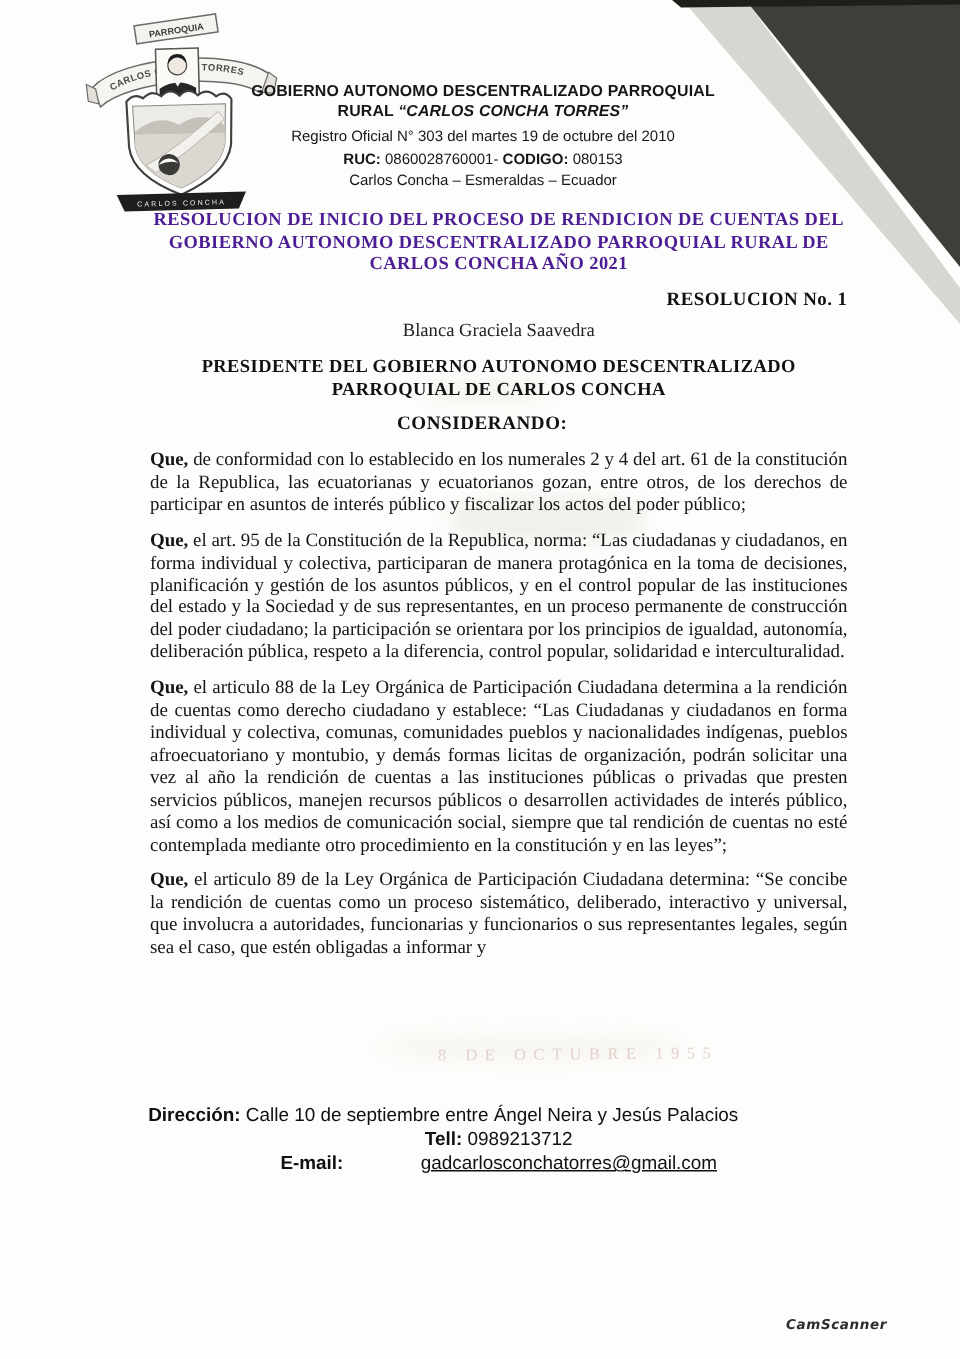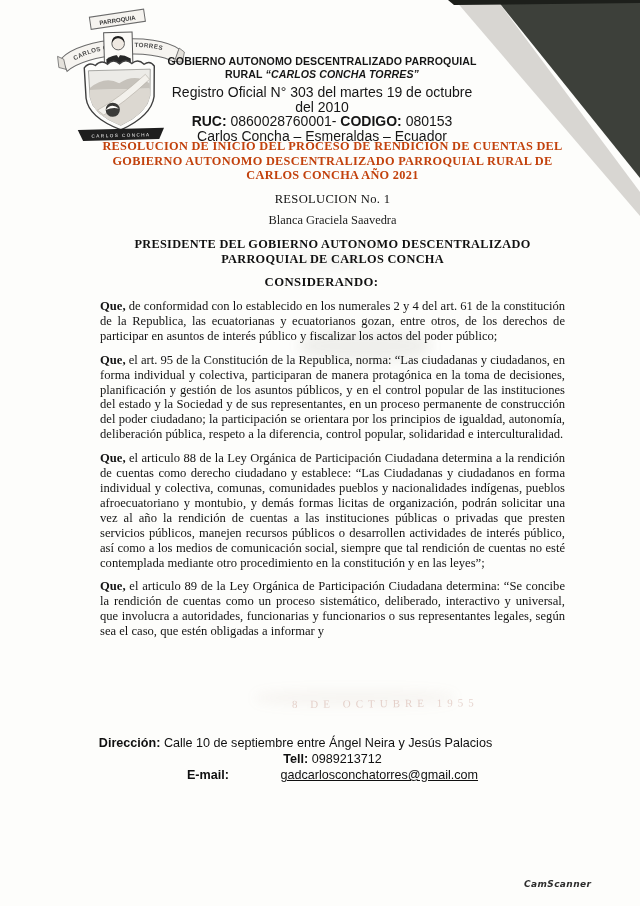--- a/index.html
+++ b/index.html
@@ -10,29 +10,29 @@
     font-family:"Liberation Sans", sans-serif; color:#1a1a1a;
   }
   
   .corner-svg { position:absolute; top:0; right:0; width:200px; height:220px; }
   
   .crest { position:absolute; left:54px; top:8px; width:134px; height:134px; transform:rotate(-1.5deg); }
   
   .header-block { position:absolute; top:55px; left:166px; width:312px; text-align:center; color:#161616; }
   .org-line { font-size:10.6px; font-weight:bold; line-height:13px; letter-spacing:0.1px; }
   .org-name-quoted { font-style:italic; }
-  .info-line { font-size:14px; line-height:14.5px; }
+  .info-line { font-size:10px; line-height:14.5px; }
   .info-line.first { margin-top:4px; }
   .blabel { font-weight:bold; }
   
   .serif { font-family:"Liberation Serif", "DejaVu Serif", serif; }
   .title-lines { position:absolute; top:139px; left:100px; width:465px; text-align:center;
-    font-weight:bold; font-size:12.3px; line-height:14.6px; color:#c2410c; letter-spacing:0.3px; }
-  .res-no { position:absolute; top:192px; left:100px; width:465px; text-align:center;
-    font-weight:normal; font-size:12.6px; color:#111; letter-spacing:0.3px; }
+    font-weight:bold; font-size:12.3px; line-height:14.6px; color:#4c1d95; letter-spacing:0.3px; }
+  .res-no { position:absolute; top:192px; left:100px; width:465px; text-align:right;
+    font-weight:bold; font-size:12.6px; color:#111; letter-spacing:0.3px; }
   .author { position:absolute; top:213px; left:100px; width:465px; text-align:center;
     font-size:12.4px; color:#222; }
   .role { position:absolute; top:237px; left:100px; width:465px; text-align:center;
     font-weight:bold; font-size:12.3px; line-height:14.6px; color:#111; letter-spacing:0.3px; }
   .considerando { position:absolute; top:275px; left:89px; width:465px; text-align:center;
     font-weight:bold; font-size:12.7px; color:#111; letter-spacing:0.4px; }
   
   .body-text { position:absolute; top:299px; left:100px; width:465px;
     font-size:12.6px; line-height:14.9px; color:#141414; text-align:justify; }
   .body-text p { margin:0 0 9px 0; }

